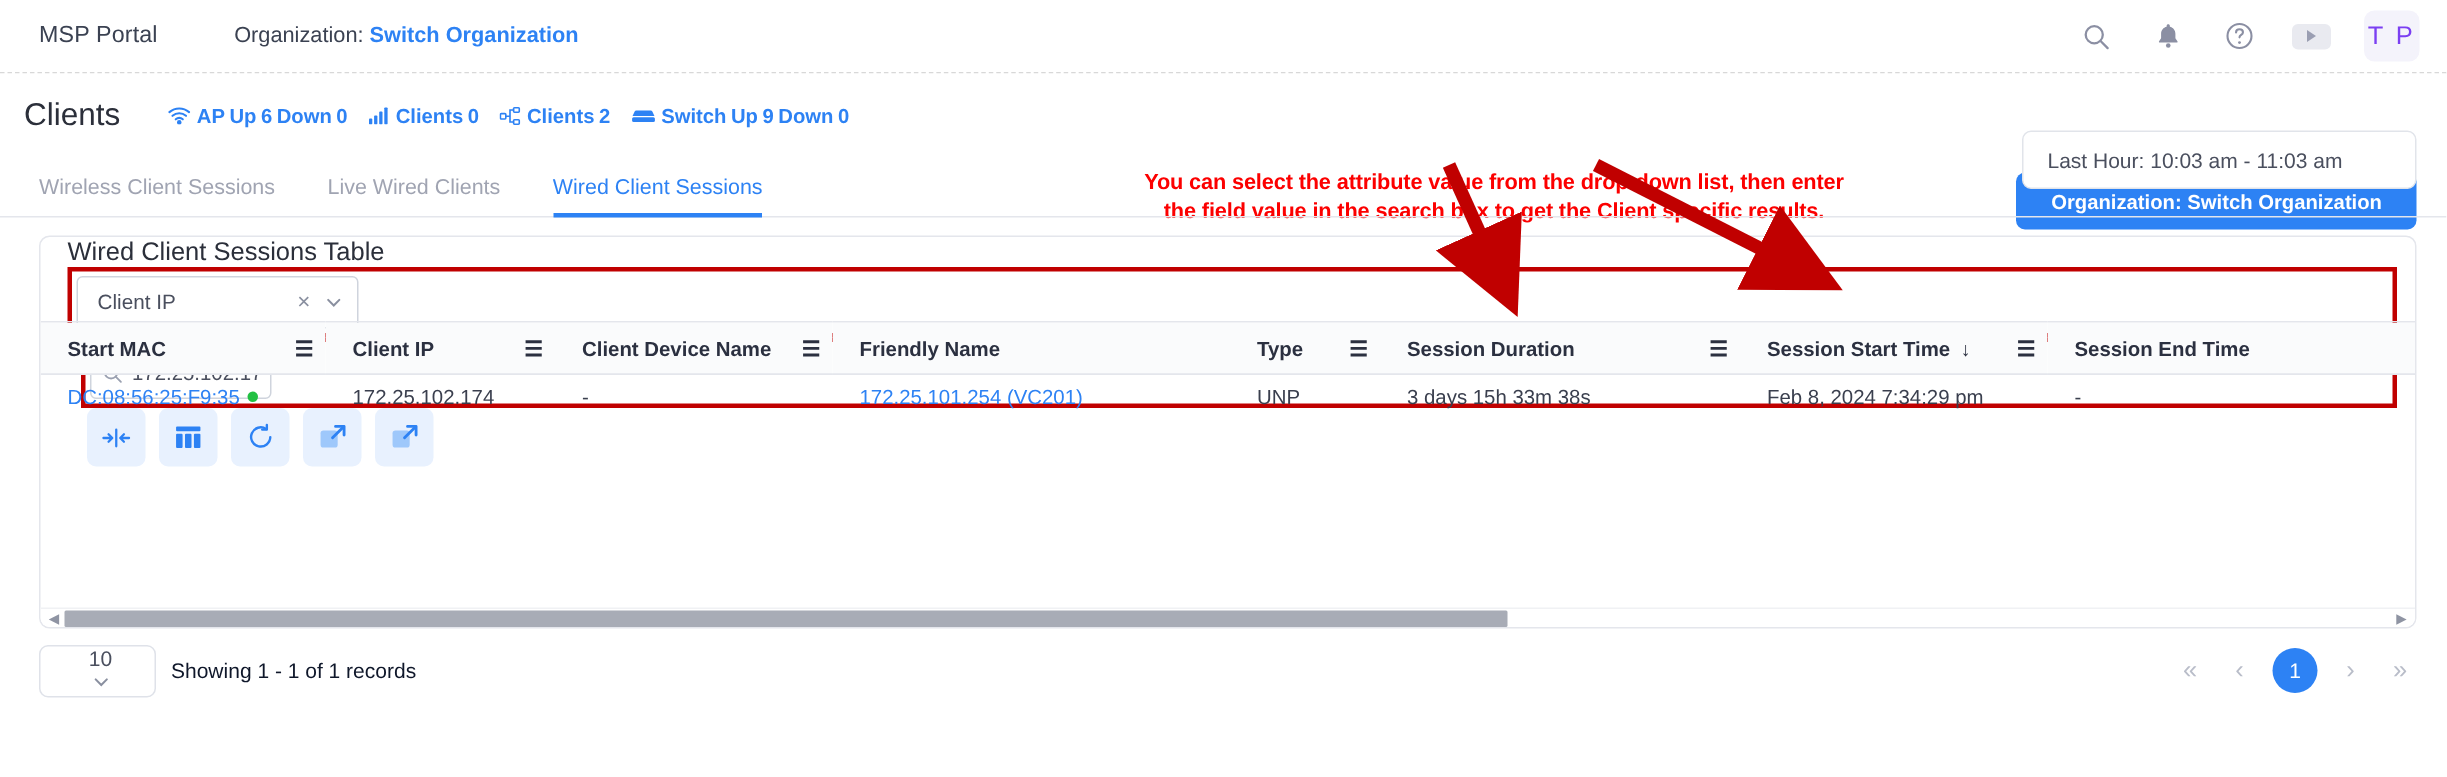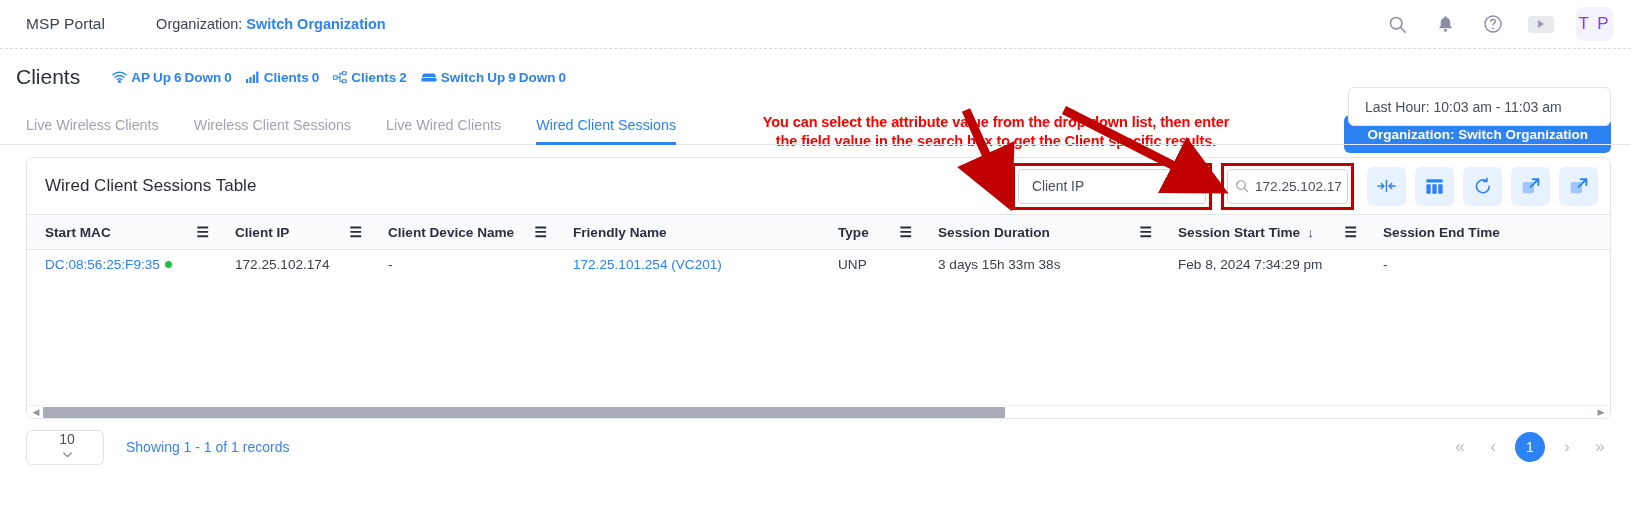--- a/index.html
+++ b/index.html
@@ -178,23 +178,23 @@
     border-radius: 7px;
     background: #ffffff;
     height: 262px;
     display: flex;
     flex-direction: column;
     overflow: hidden;
   }
   .card-head {
     height: 56px;
     display: flex;
-    align-items: center;
     padding: 0 12px 0 18px;
     flex-shrink: 0;
+    flex-direction: column;
   }
   .card-title {
     font-size: 17px;
     color: #2b2f3a;
     white-space: nowrap;
   }
   .card-head-spacer { flex: 1; }
 
   .redbox {
     border: 3px solid #c00000;
@@ -326,23 +326,23 @@
     display: flex;
     align-items: center;
     justify-content: space-between;
     padding: 0 10px 0 14px;
     font-size: 14px;
     color: #4a4f5e;
     cursor: pointer;
     flex-direction: column;
   }
   .showing {
-    margin-left: 22px;
+    margin-left: 10px;
     font-size: 14px;
-    color: #3b82f6;
+    color: #0f172a;
     white-space: nowrap;
   }
   .footer-spacer { flex: 1; }
   .pager { display: flex; align-items: center; gap: 11px; }
   .pg-btn {
     width: 22px; height: 22px;
     display: flex; align-items: center; justify-content: center;
     color: #b9bdc9;
     font-size: 17px;
     cursor: pointer;
@@ -465,21 +465,20 @@
 
     <div class="annotation">
       <div>You can select the attribute value from the drop-down list, then enter</div>
       <div>the field value in the search box to get the Client specific results.</div>
     </div>
 
     <button class="org-btn">Organization: Switch Organization</button>
   </div>
 
   <div class="tabs-row">
-    <div class="tab">Live Wireless Clients</div>
     <div class="tab">Wireless Client Sessions</div>
     <div class="tab">Live Wired Clients</div>
     <div class="tab active">Wired Client Sessions</div>
     <div class="timerange">Last Hour: 10:03 am - 11:03 am</div>
   </div>
 
   <div class="card">
 
     <div class="card-head">
       <div class="card-title">Wired Client Sessions Table</div>

